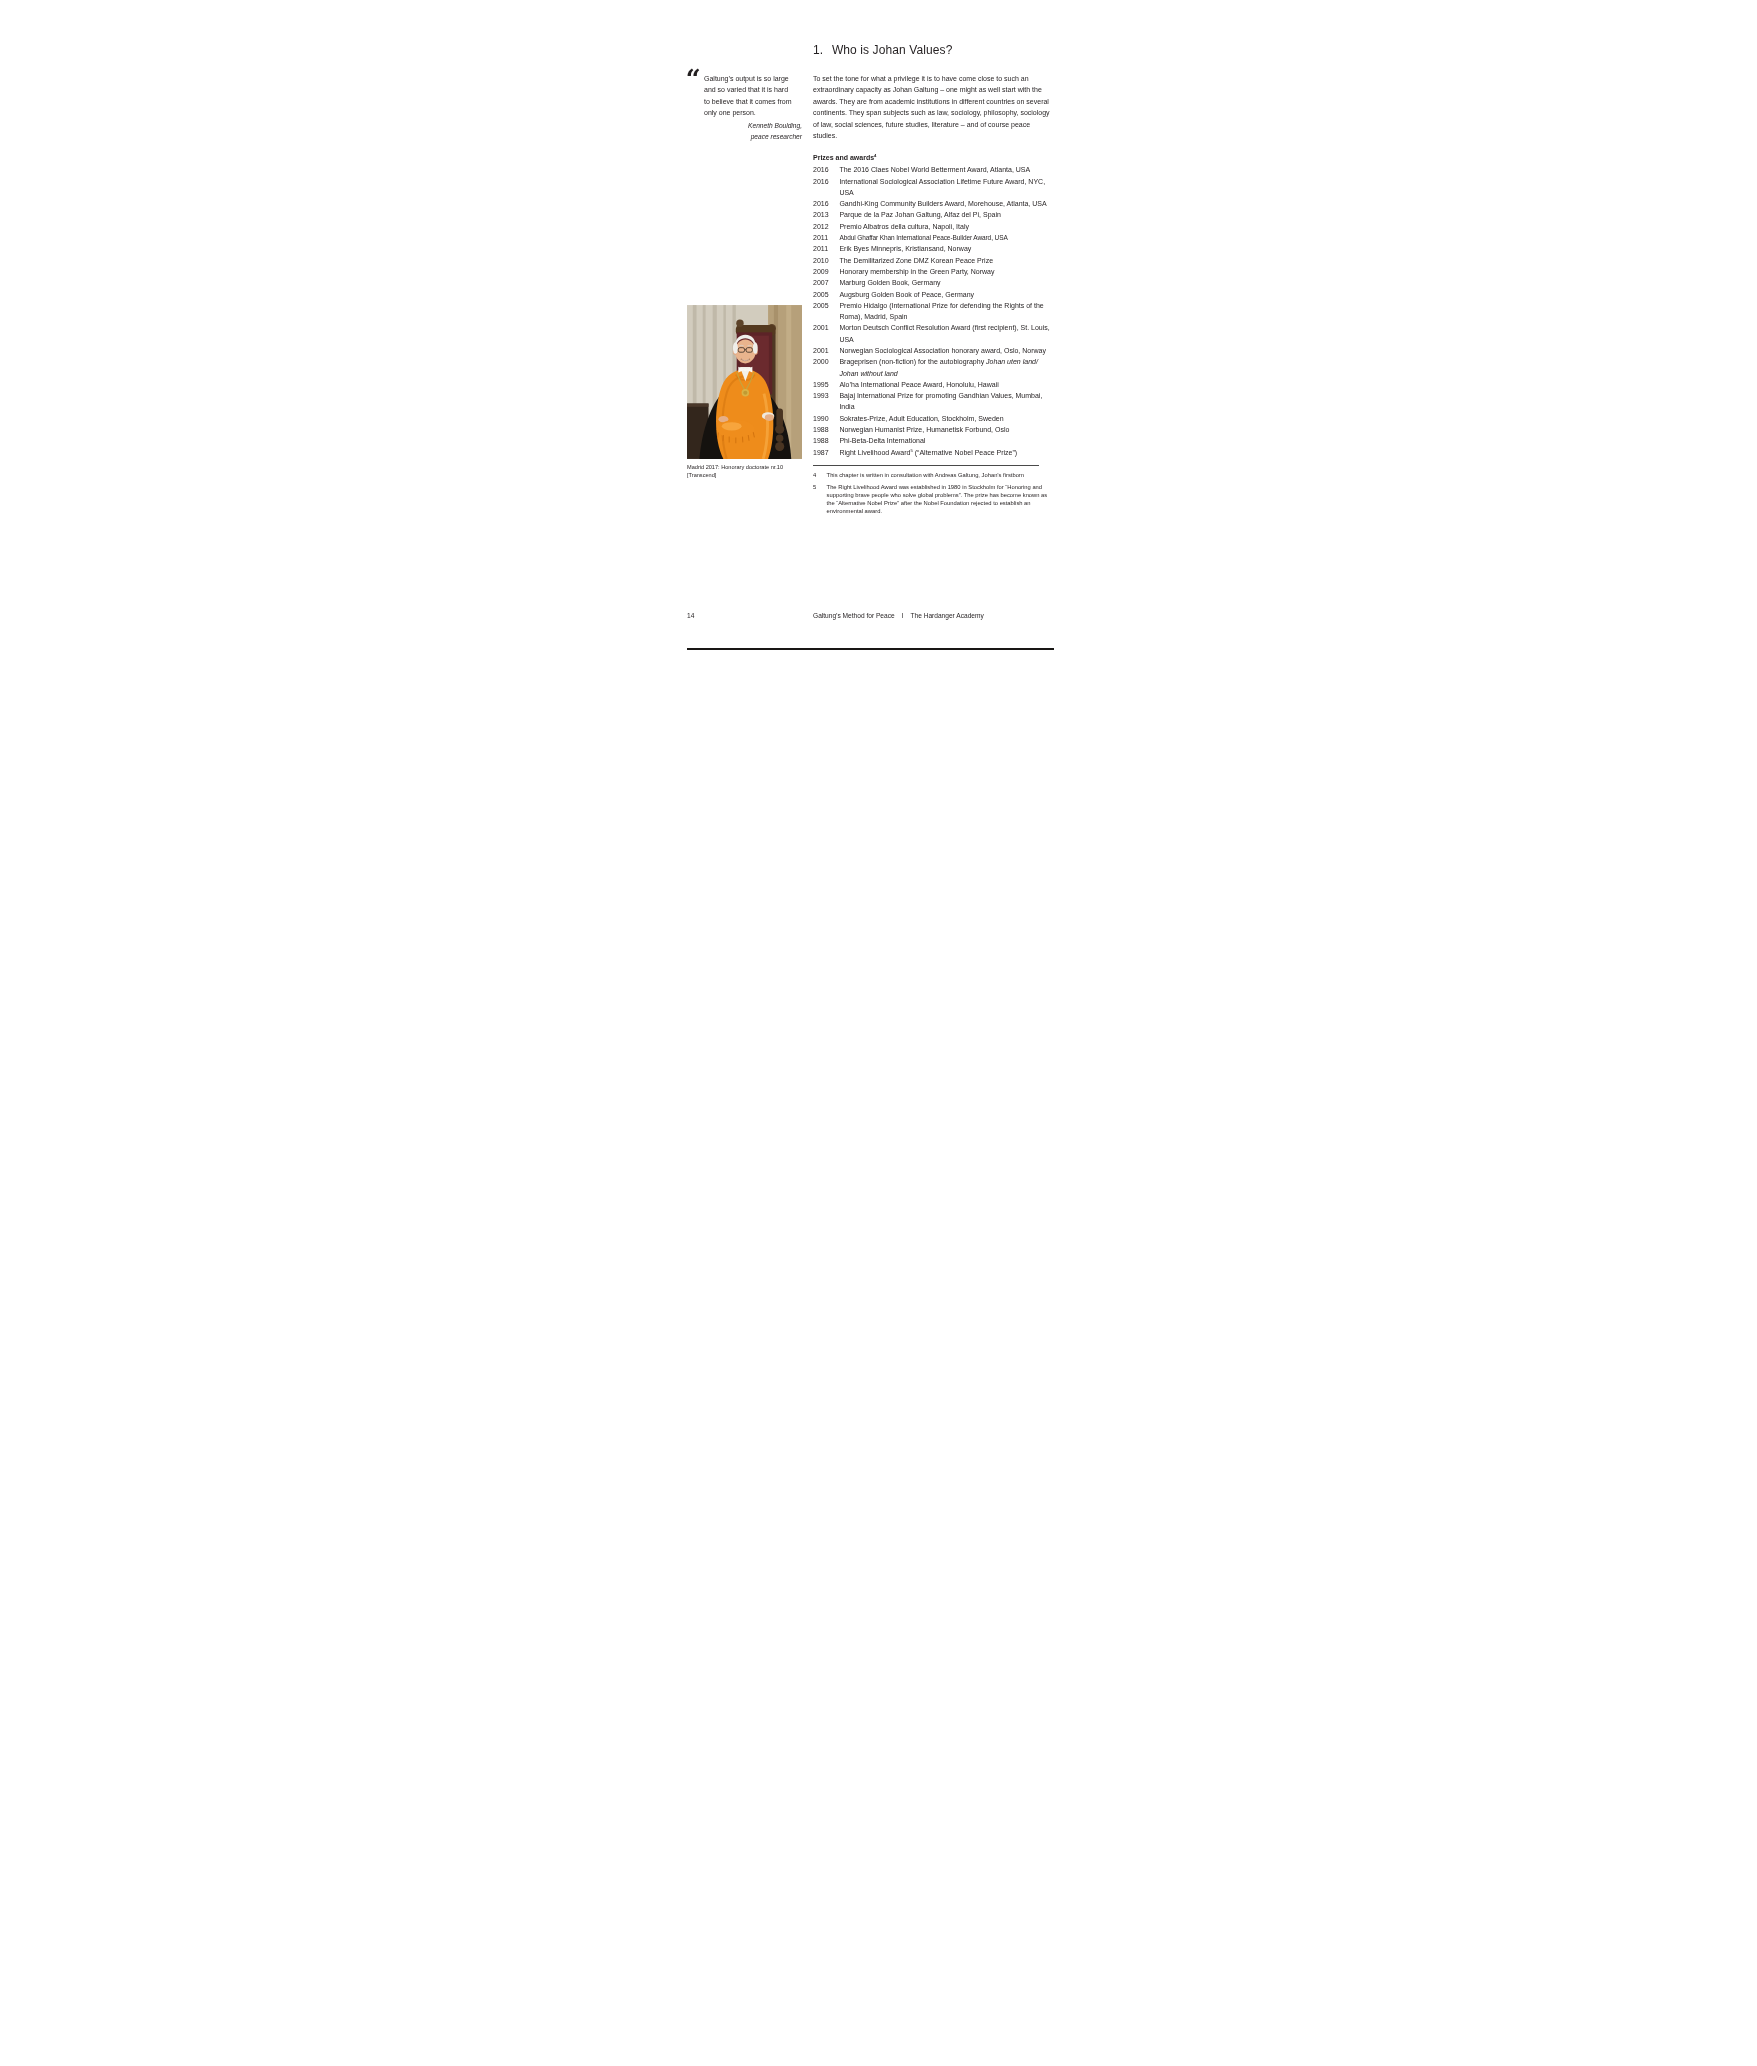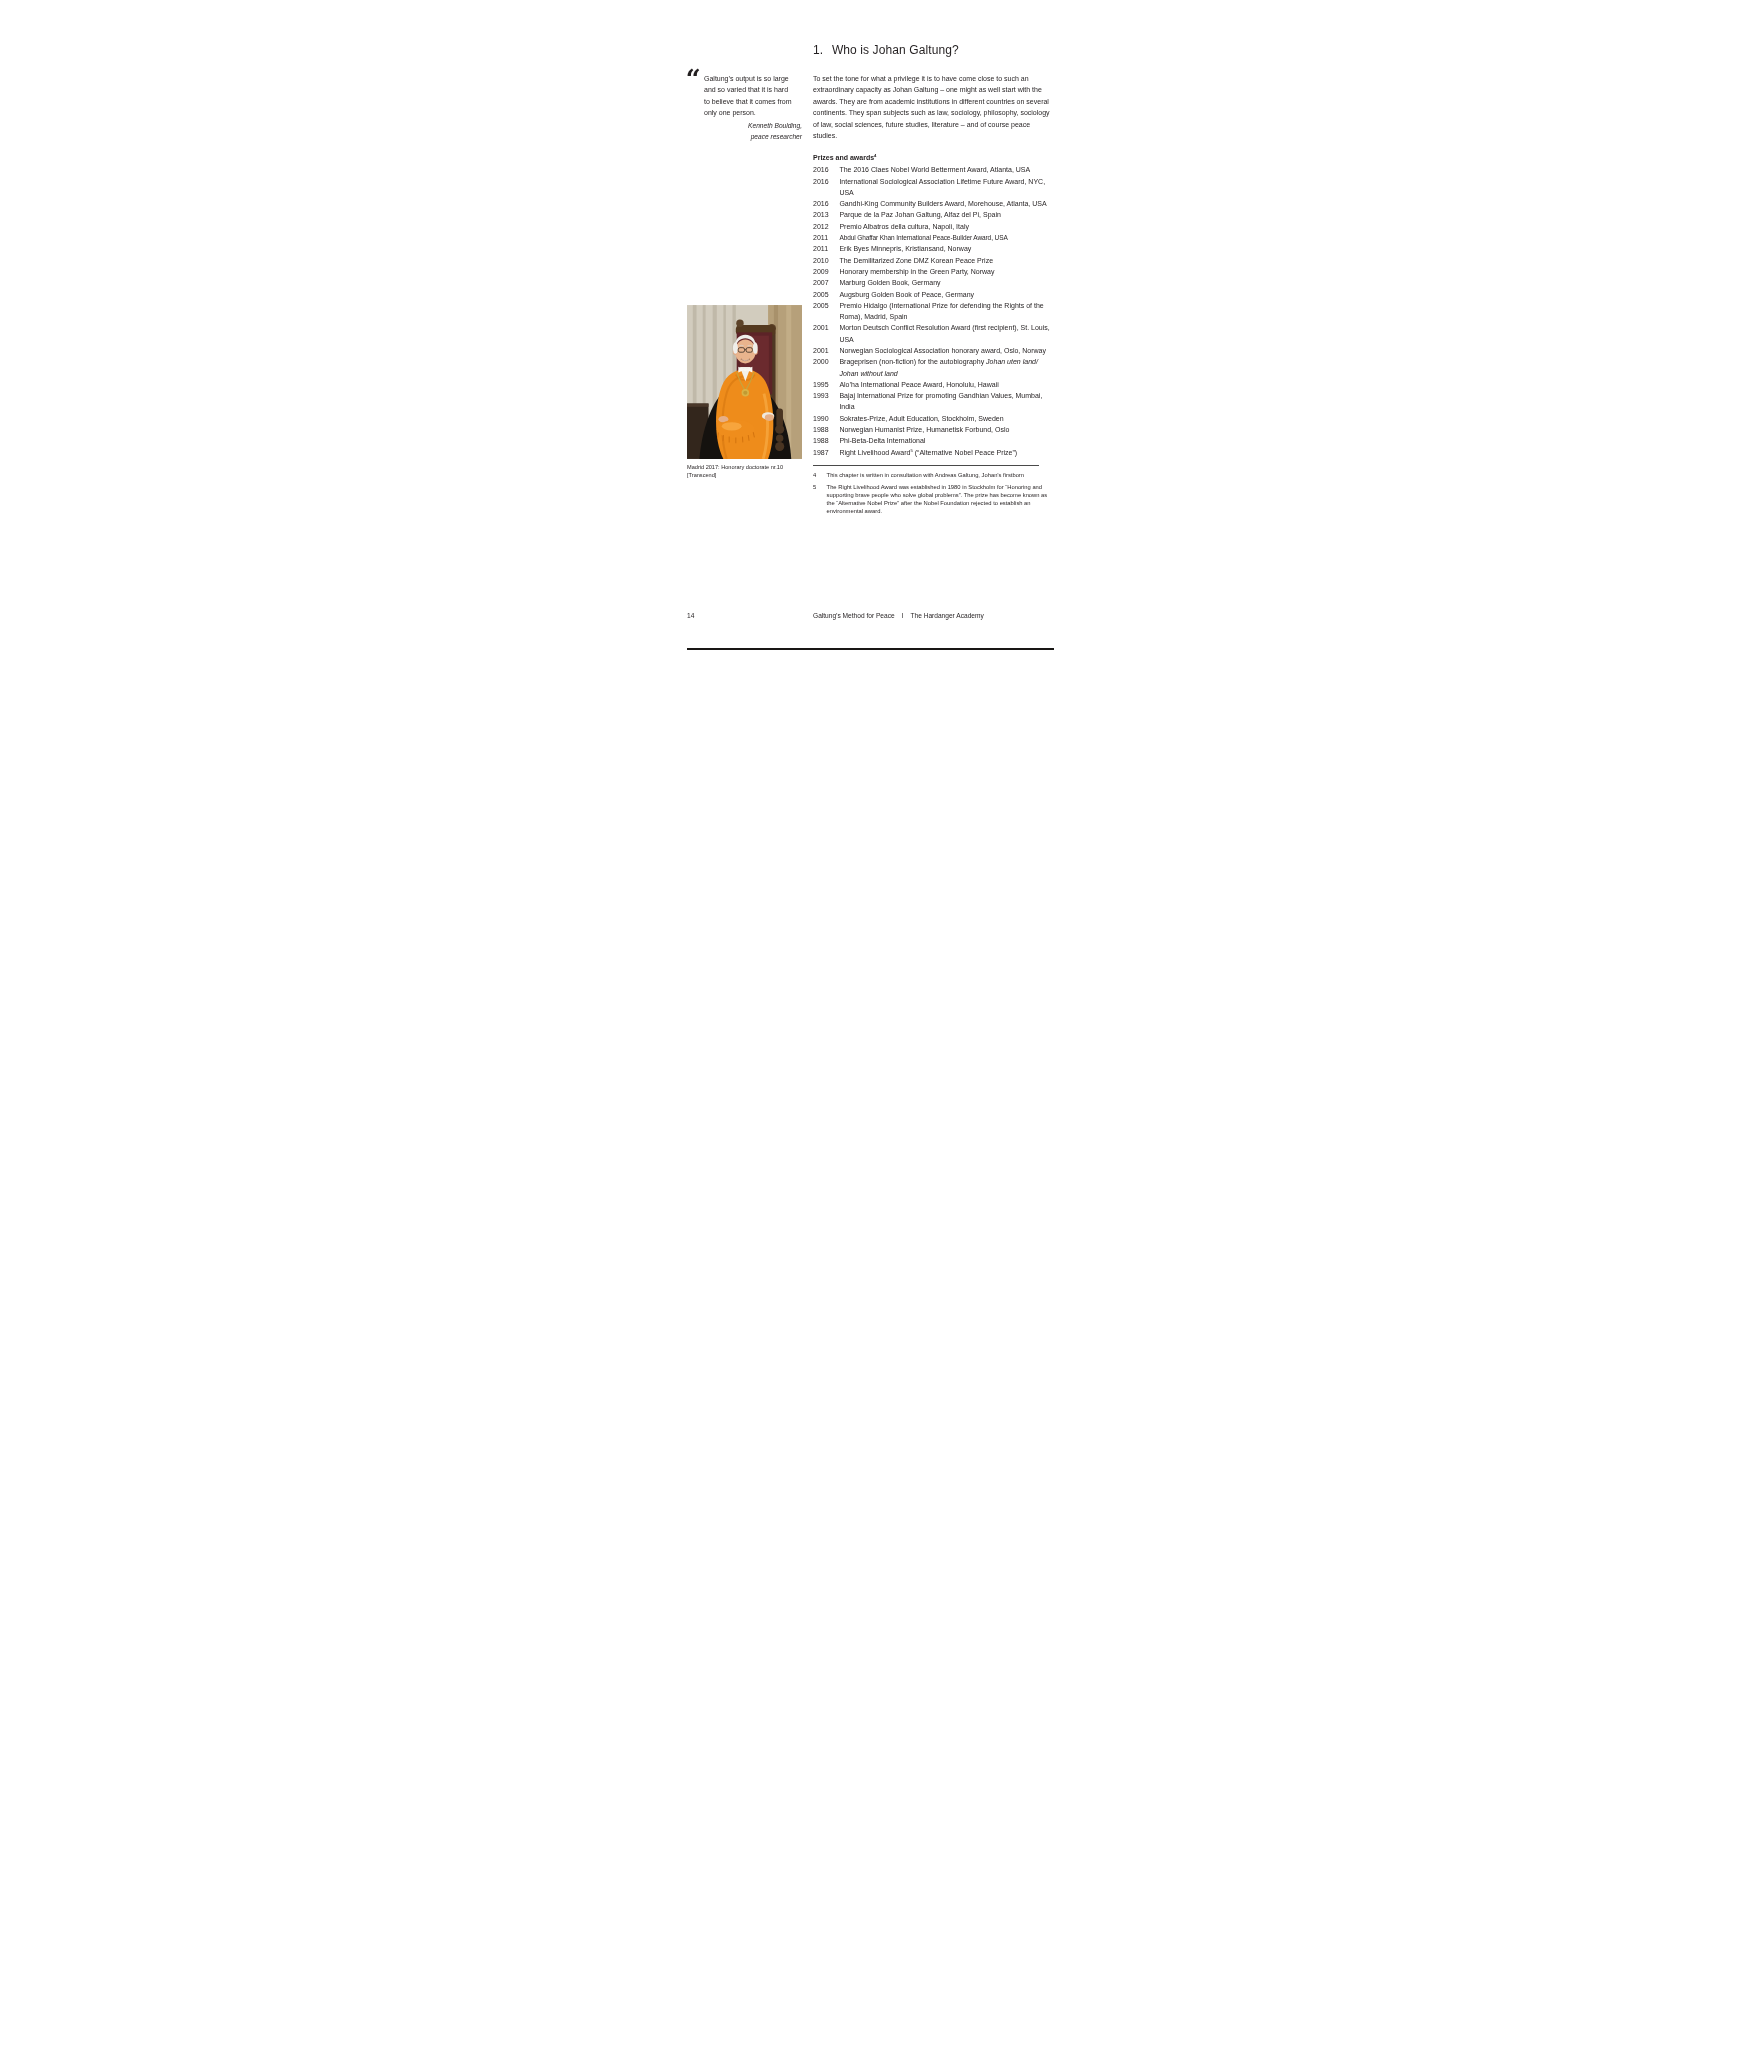--- a/index.html
+++ b/index.html
@@ -149,21 +149,21 @@
     height:1.7px;
     background:#191715;
   }
 </style>
 </head>
 <body>
 
 <div class="page">
 
   <h1 class="title">
-    <span class="num">1.</span><span>Who is Johan Galtung?</span>
+    <span class="num">1.</span><span>Who is Johan Values?</span>
   </h1>
 
   <aside class="pullquote">
     <span class="qmark">“</span>
     <p class="qtext">Galtung’s output is so large and so varied that it is hard to believe that it comes from only one person.</p>
     <p class="attr">
       <span>Kenneth Boulding,</span><br>
       <span>peace researcher</span>
     </p>
   </aside>

